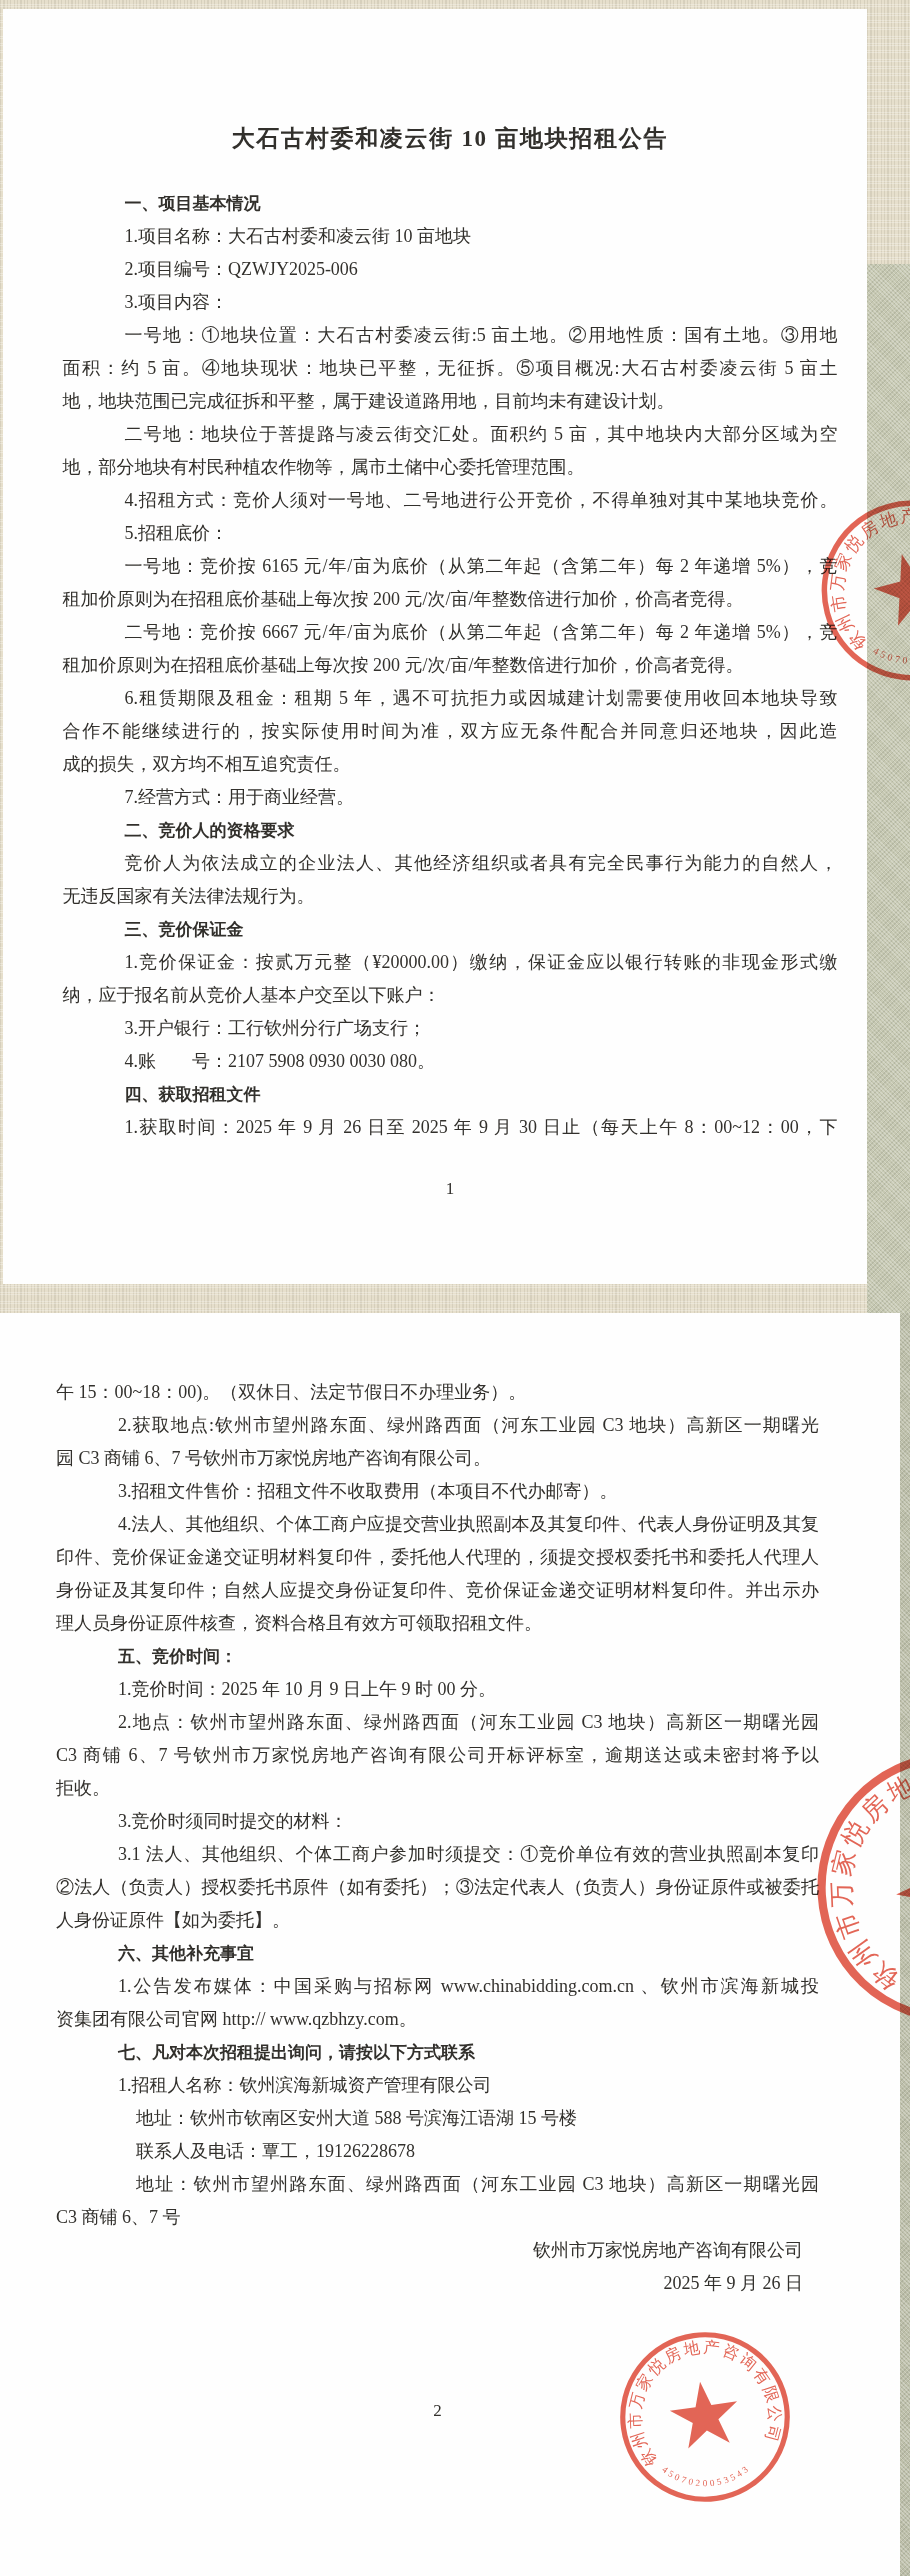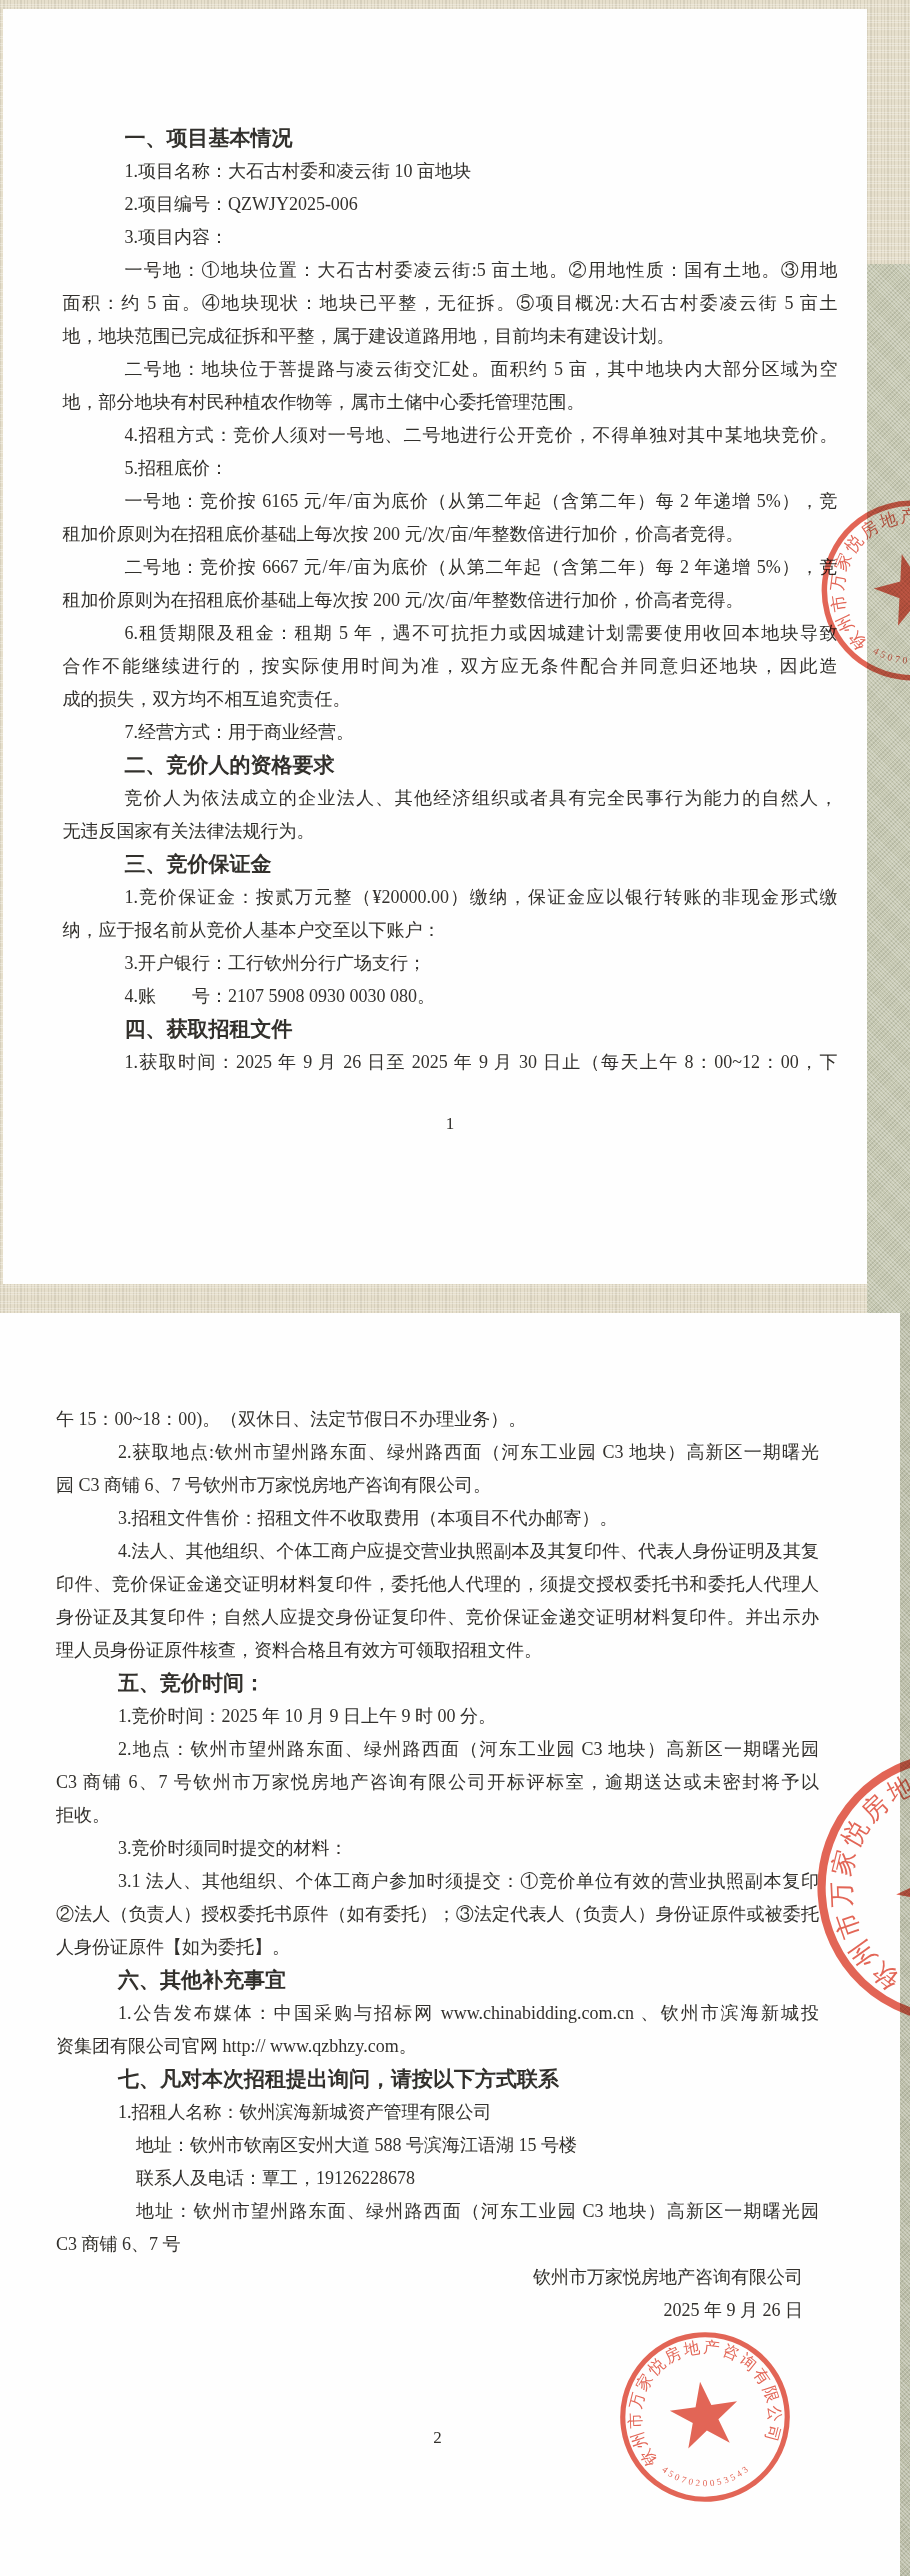--- a/index.html
+++ b/index.html
@@ -17,30 +17,30 @@
     background-image:
       repeating-linear-gradient(45deg, rgba(255,255,255,.25) 0 1.1px, rgba(0,0,0,0) 1.1px 2.9px),
       repeating-linear-gradient(-45deg, rgba(60,66,48,.12) 0 1.1px, rgba(0,0,0,0) 1.1px 3.4px);
   }
   .edge-dark1 { left:867px; top:264px; width:43px; height:1049px; background-color:#c6c8b2; }
   .edge-dark2 { left:895px; top:1313px; width:15.5px; height:1263px; background-color:#bdbfaa; }
   .page { position:absolute; background:#fefefe; box-sizing:border-box; }
   #page1 { left:3.4px;  top:8.6px;   width:864px; height:1275px; padding-top:113px; }
   #page2 { left:0px;  top:1313px; width:900px; height:1263px; padding-top:63px; }
   .content1 { margin-left:59px; width:775px; }
-  .content2 { margin-left:56px;  width:763px;margin-top:27px; }
+  .content2 { margin-left:56px;  width:763px; }
   .doc-title {
     height:33px; line-height:33px; margin:0 0 32px 0;
     text-align:center; font-size:23px; font-weight:700; letter-spacing:1.7px;
   }
   .ln { height:33px; line-height:33px; font-size:18px; white-space:nowrap; overflow:hidden; }
   .ln.j { white-space:normal; text-align:justify; text-align-last:justify; }
   .ln.item  { text-indent:62px; }
   .ln.item2 { text-indent:80px; }
-  .ln.heading { text-indent:62px; font-weight:700; font-size:21px; }
+  .ln.heading { text-indent:62px; font-weight:700; font-size:17px; }
   .ln.right { text-align:right; padding-right:16px; }
   .pagenum { text-align:center; font-size:17px; height:24px; line-height:24px; }
   .pn1 { margin-top:33px; }
   .pn2 { margin-top:99px; }
   .stamp { position:absolute; mix-blend-mode:multiply; opacity:.88; }
   .stamp * { pointer-events:none; }
 </style>
 </head>
 <body>
 
@@ -52,20 +52,21 @@
   <svg width="0" height="0" style="position:absolute" aria-hidden="true">
     <defs>
       <path id="seal-text-arc" d="M -91.7 64.2 A 112 112 0 1 1 91.7 64.2" fill="none"></path>
       <path id="seal-num-arc" d="M -88 82 A 120 120 0 0 0 88 82" fill="none"></path>
       <path id="seal-star" d="M0,-62 L13.9,-19.2 L59,-19.2 L22.5,7.3 L36.4,50.2 L0,23.7 L-36.4,50.2 L-22.5,7.3 L-59,-19.2 L-13.9,-19.2 Z"></path>
     </defs>
   </svg>
 
   <div class="page" id="page1">
     <div class="content1">
+      <div class="doc-title">大石古村委和凌云街 10 亩地块招租公告</div>
       <div>
           <div class="ln heading">一、项目基本情况</div>
           <div class="ln item">1.项目名称：大石古村委和凌云街 10 亩地块</div>
           <div class="ln item">2.项目编号：QZWJY2025-006</div>
           <div class="ln item">3.项目内容：</div>
           <div class="ln item j">一号地：①地块位置：大石古村委凌云街:5 亩土地。②用地性质：国有土地。③用地</div>
           <div class="ln body j">面积：约 5 亩。④地块现状：地块已平整，无征拆。⑤项目概况:大石古村委凌云街 5 亩土</div>
           <div class="ln body">地，地块范围已完成征拆和平整，属于建设道路用地，目前均未有建设计划。</div>
           <div class="ln item j">二号地：地块位于菩提路与凌云街交汇处。面积约 5 亩，其中地块内大部分区域为空</div>
           <div class="ln body">地，部分地块有村民种植农作物等，属市土储中心委托管理范围。</div>

